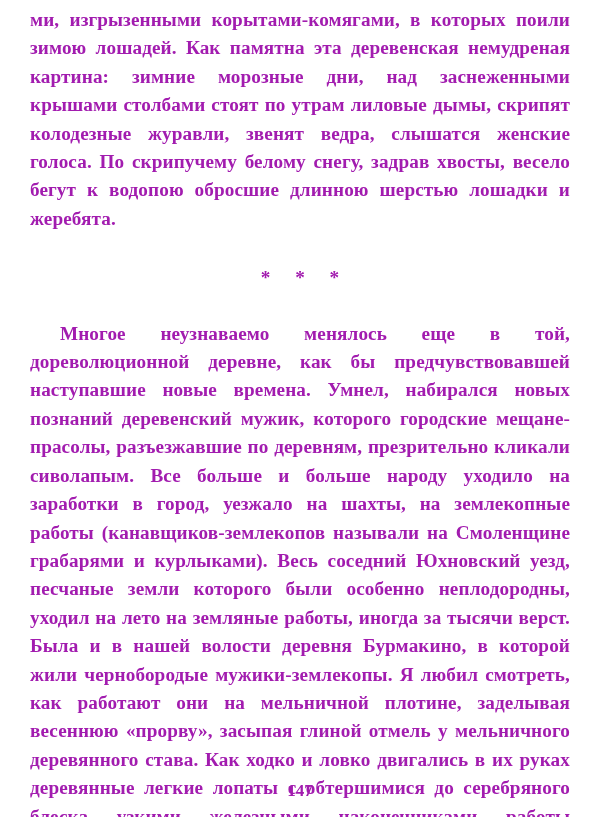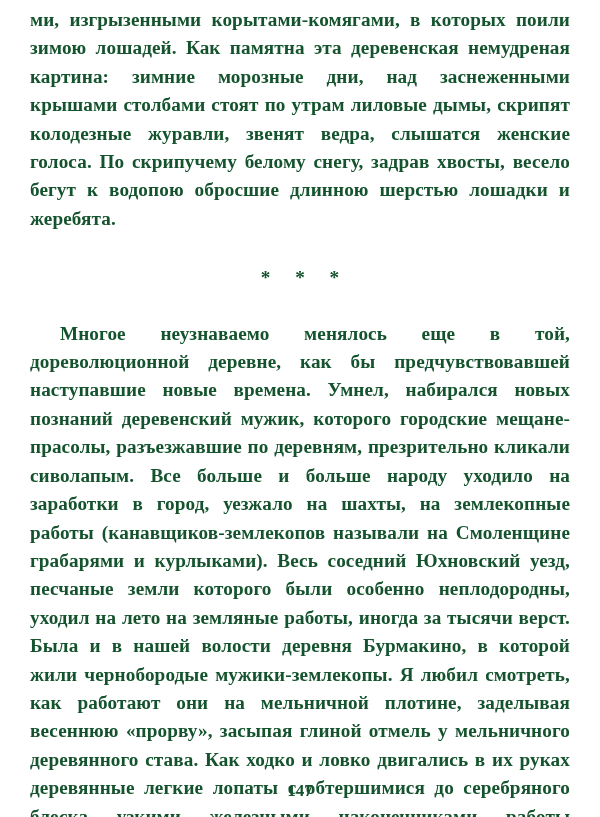--- a/index.html
+++ b/index.html
@@ -8,21 +8,21 @@
     background: #ffffff;
   }
   .page {
     position: relative;
     width: 600px;
     height: 817px;
     background: #ffffff;
     box-sizing: border-box;
     padding: 6px 30px 2px 30px;
     font-family: "Liberation Serif", serif;
-    color: #14532d;
+    color: #a21caf;
     overflow: hidden;
   }
   .textblock {
     font-size: 19.2px;
     line-height: 28.4px;
     text-align: justify;
     text-justify: inter-word;
     letter-spacing: 0.1px;
     font-weight: 700;
   }

